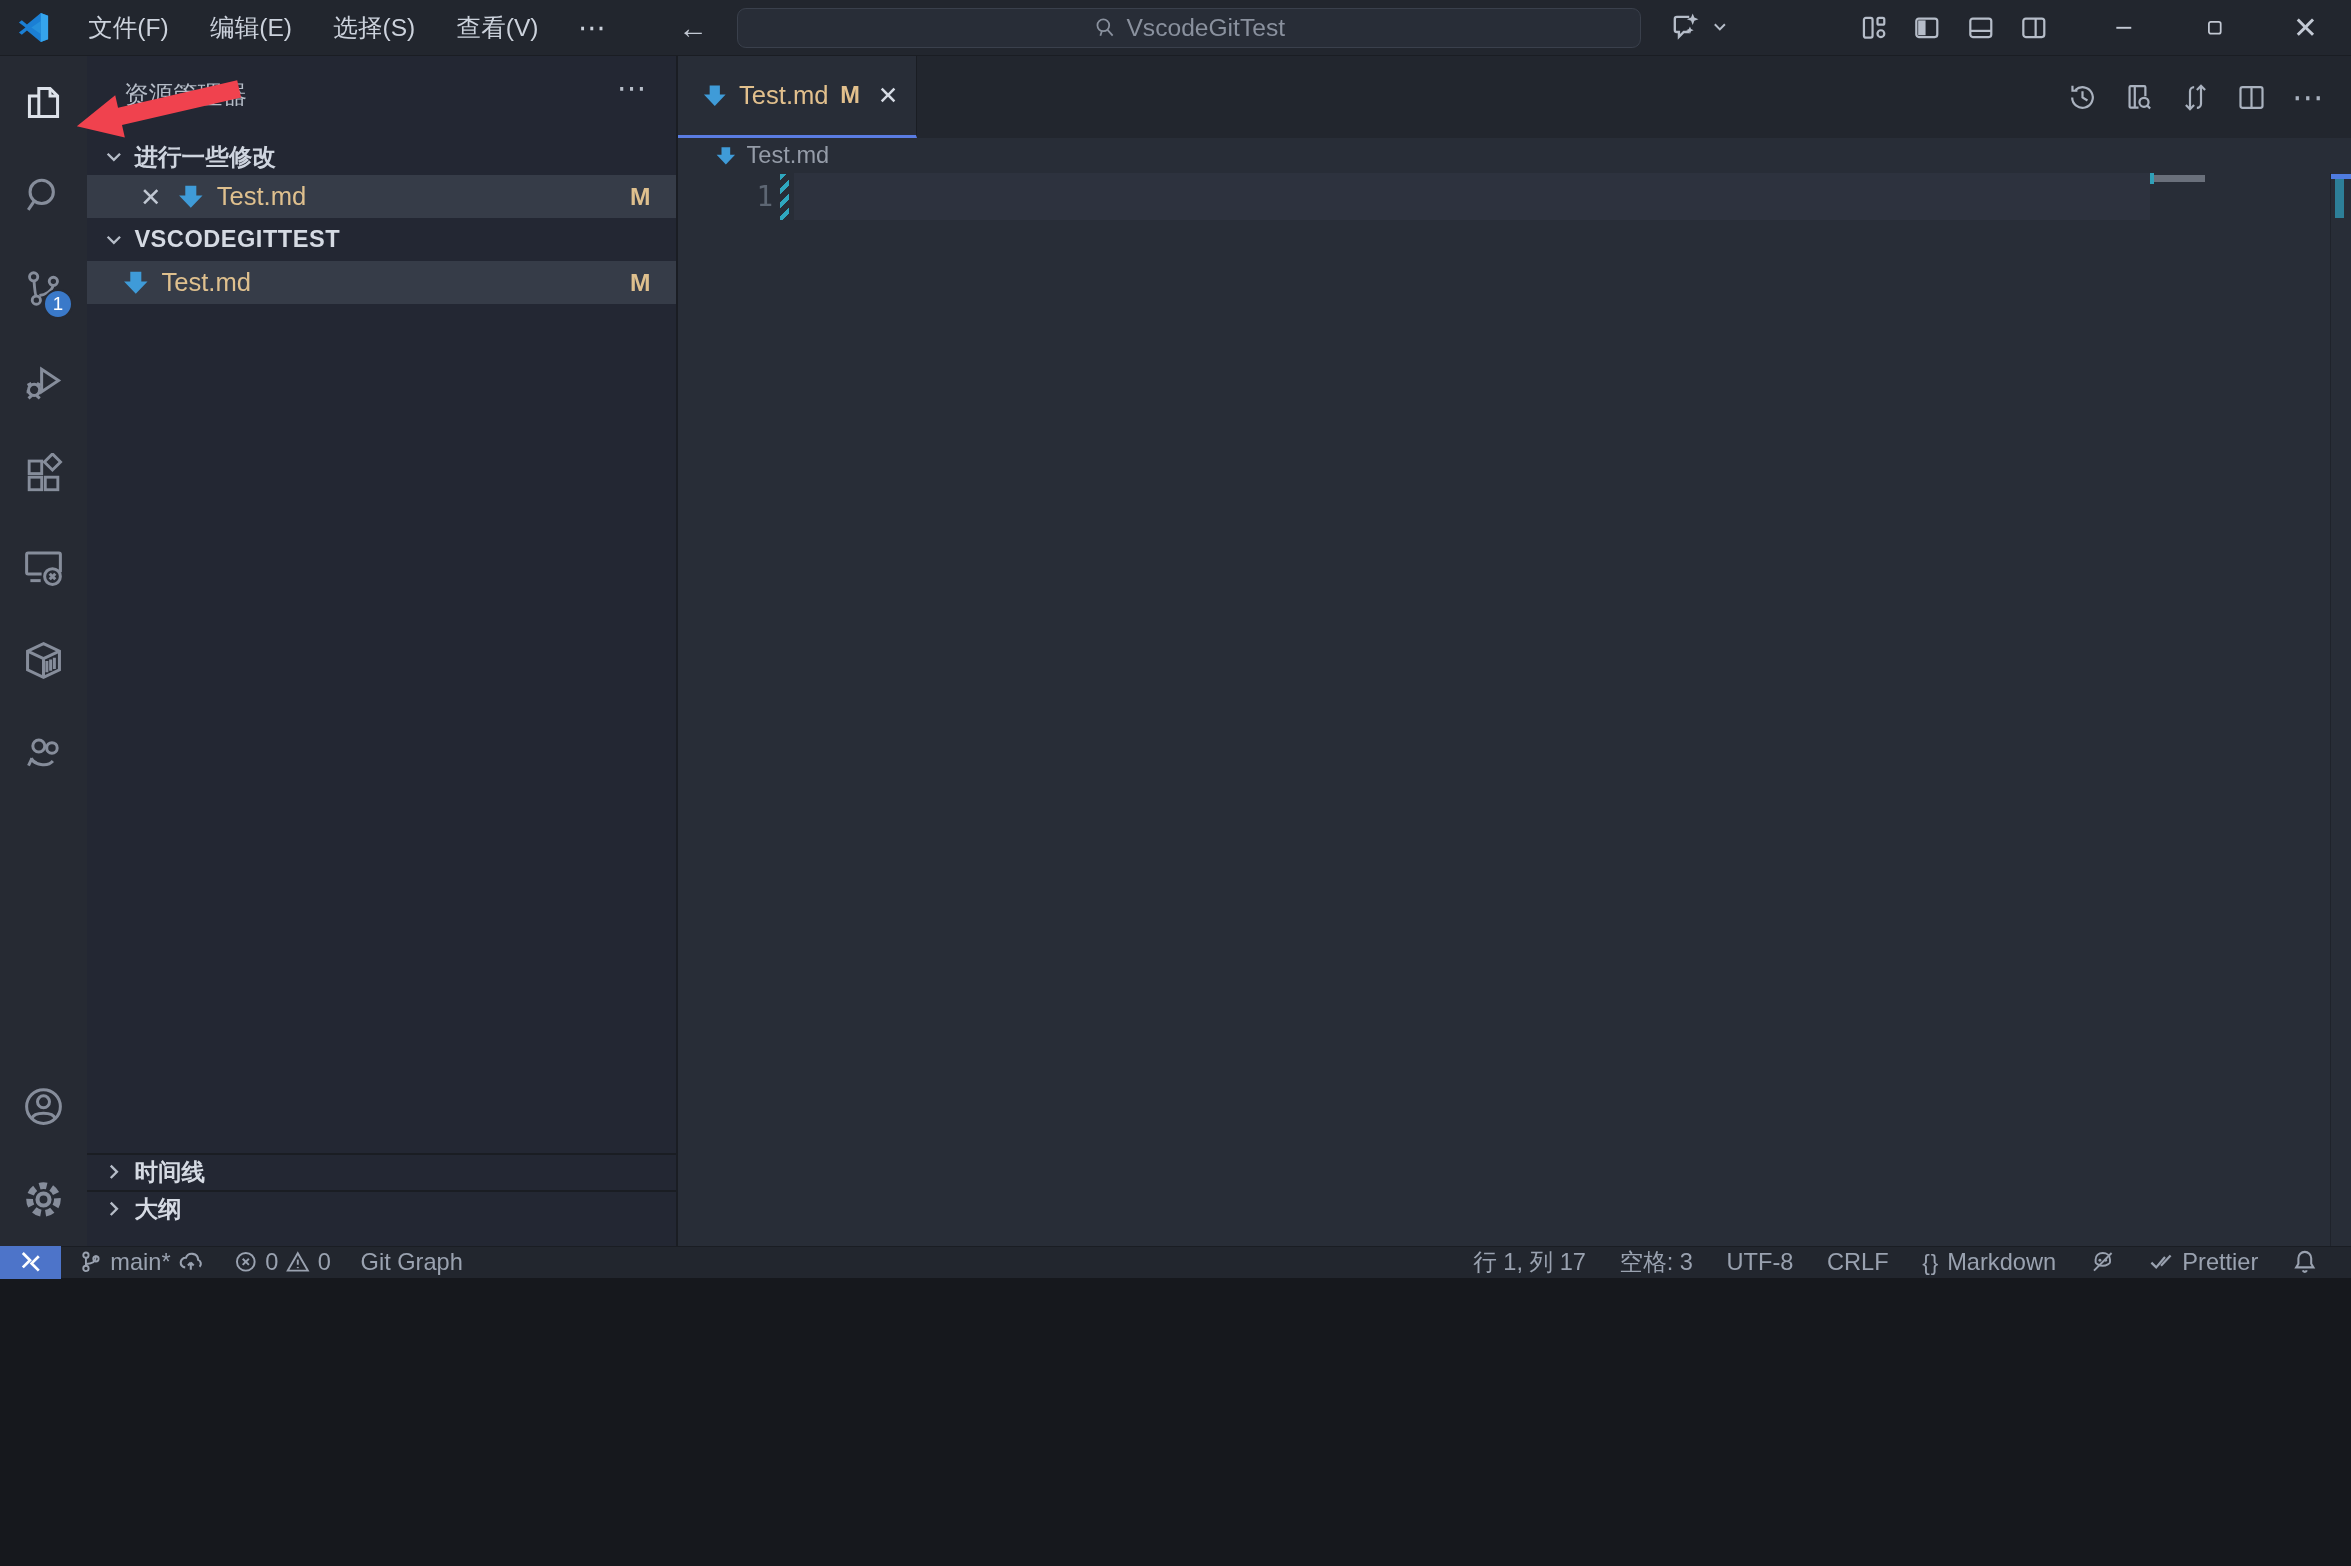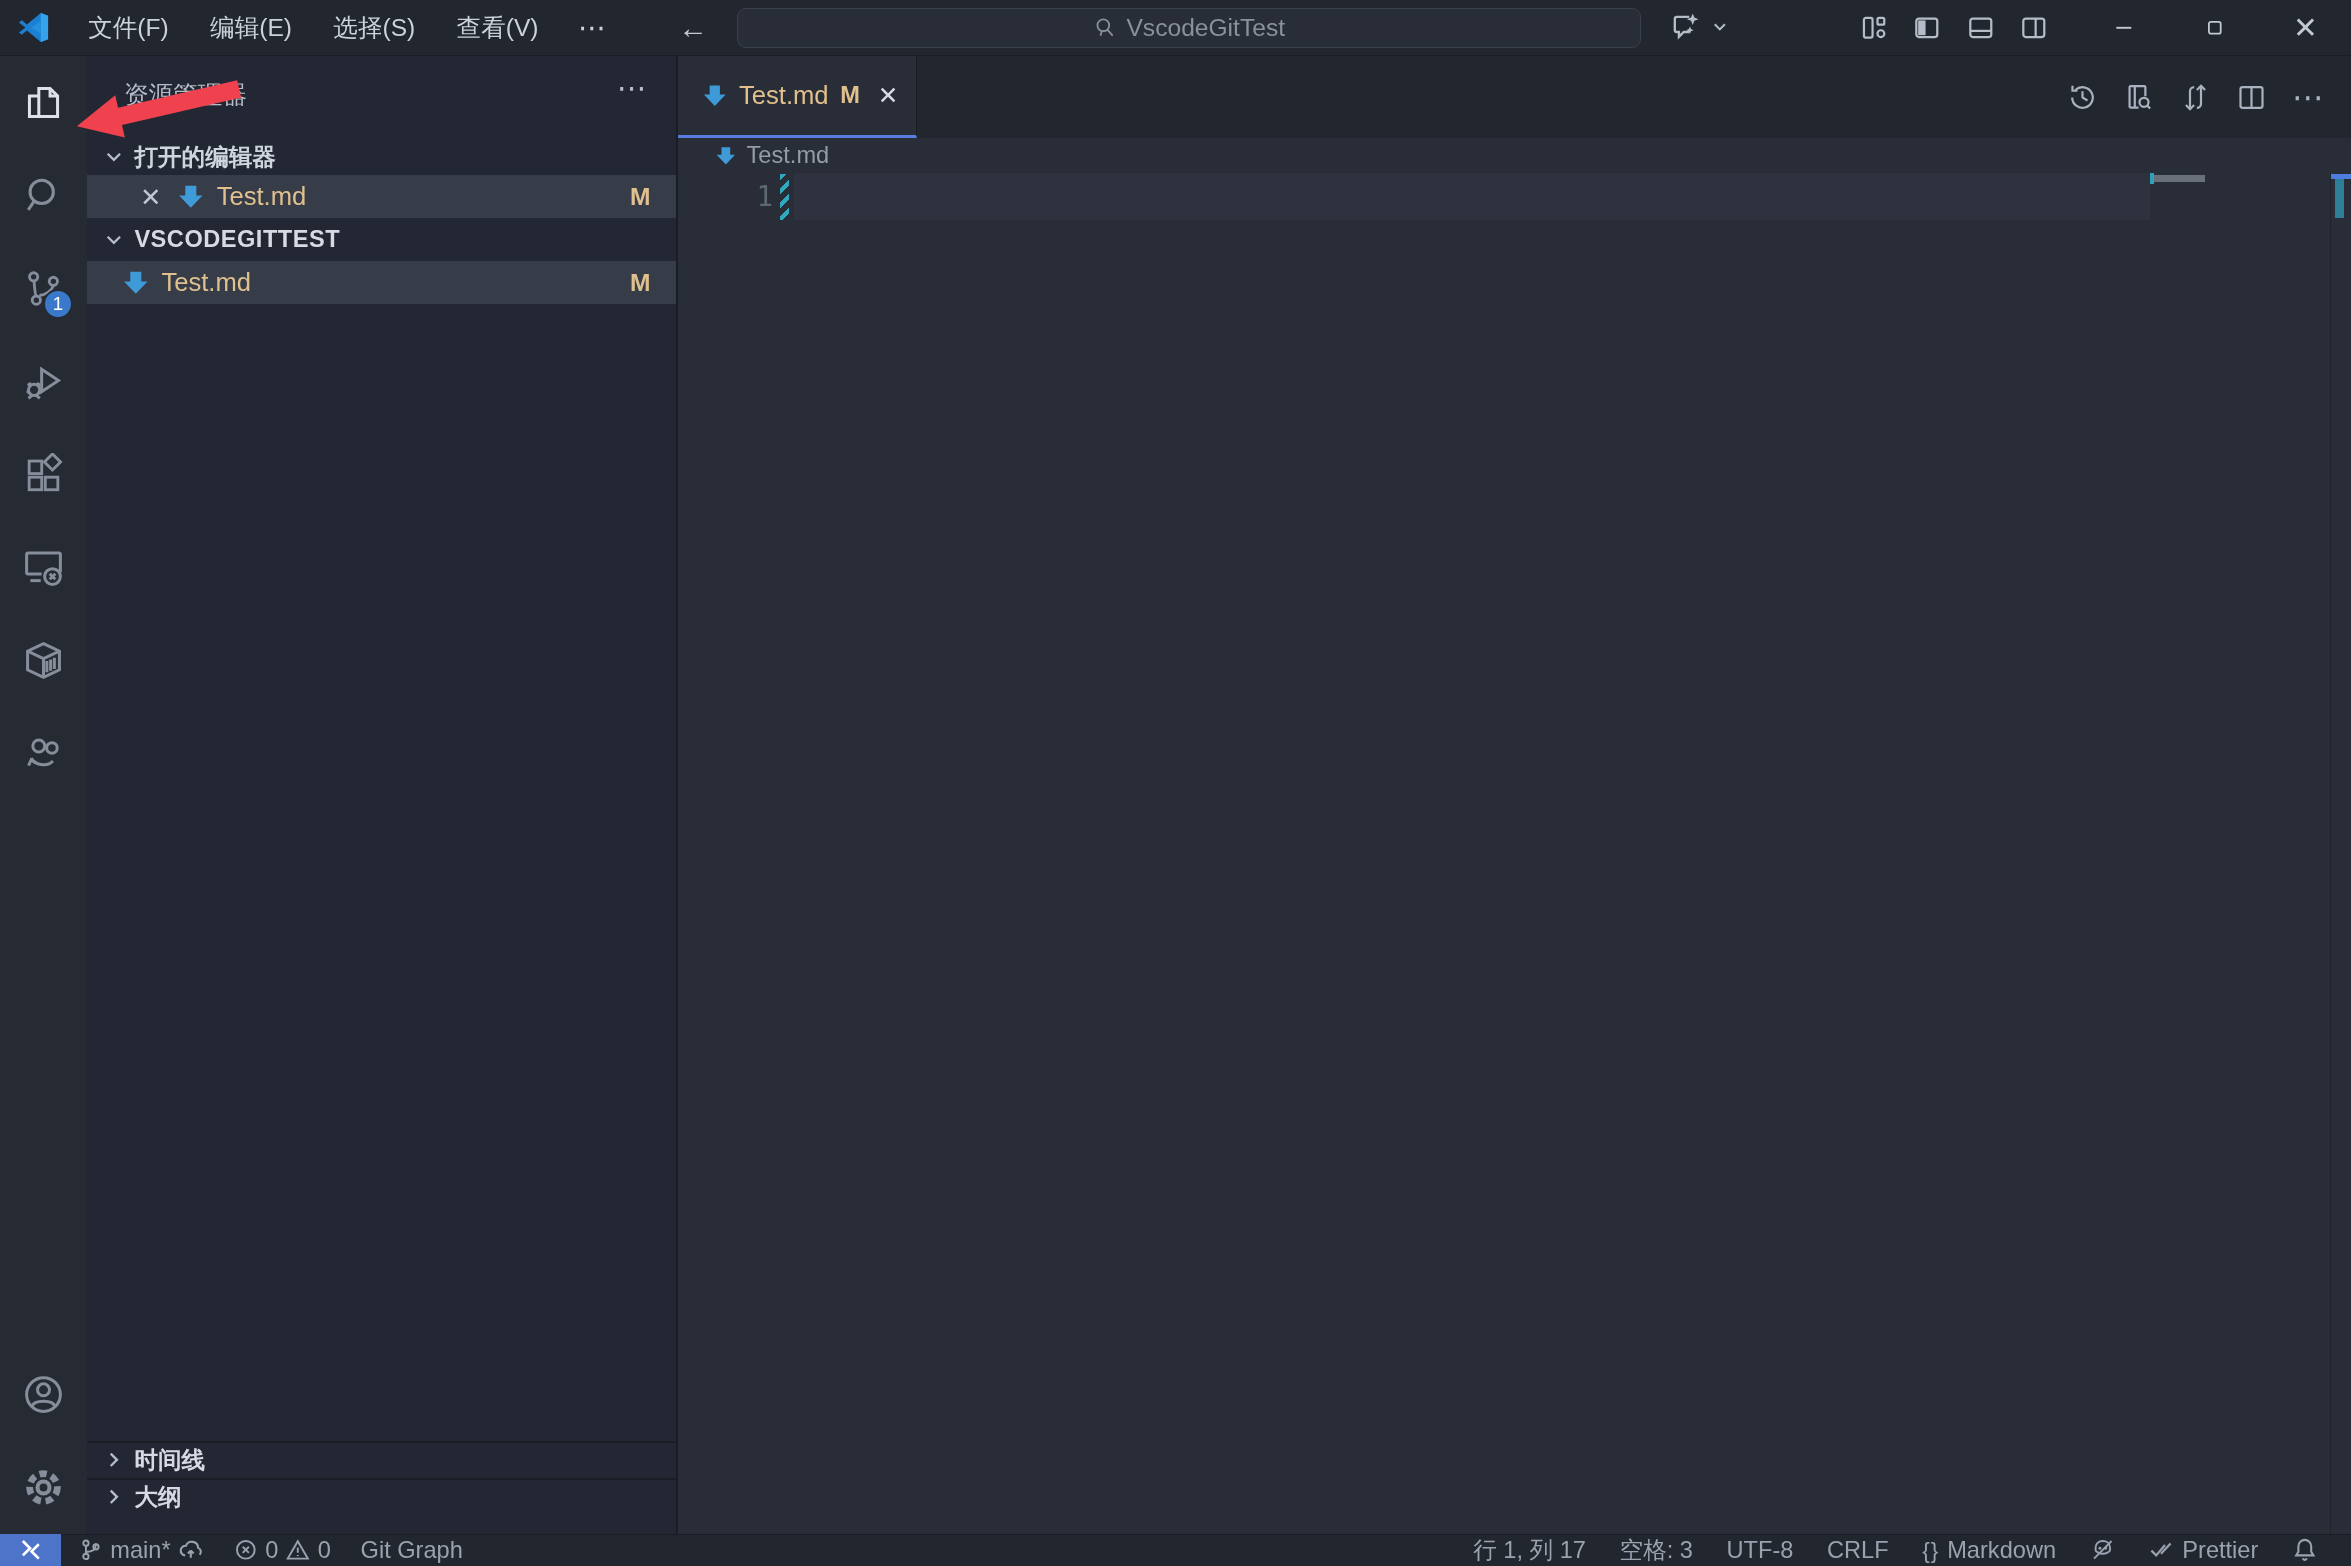--- a/index.html
+++ b/index.html
@@ -1,18 +1,18 @@
 <!DOCTYPE html>
 <html><head>
 <meta charset="utf-8">
 <style>
   * { margin:0; padding:0; box-sizing:border-box; }
   html,body { width:2351px; height:1566px; background:#16181d; }
   body { font-family:"Liberation Sans", sans-serif; color:#aab1bd; overflow:hidden; }
-  #app { position:relative; width:2351px; height:1566px; display:flex; flex-direction:column; background:#22262e; }
+  #app { position:relative; width:2351px; height:1278px; display:flex; flex-direction:column; background:#22262e; }
   svg { display:block; }
 
   
   .titlebar { position:relative; height:56px; flex:0 0 56px; background:#22262e; display:flex; align-items:center; border-bottom:1px solid #1a1d23; }
   .logo { margin-left:13.8px; width:39px; display:flex; justify-content:center; }
   .menus { display:flex; align-items:center; margin-left:17.7px; gap:5.9px; }
   .menu-item { font-size:24.6px; color:#ccd2dc; padding:5.9px 17.7px; border-radius:7.9px; }
   .menu-more { font-size:27.6px; color:#ccd2dc; padding:0 15.8px; letter-spacing:2px; }
   .nav-arrows { display:flex; align-items:center; gap:25.6px; margin-left:55px; font-size:29.6px; color:#c3c9d4; }
   .nav-arrows span { line-height:1; }
@@ -246,21 +246,21 @@
 
     <div class="sidebar">
       <div class="pane-header">
         <span class="pane-title">资源管理器</span>
         <span class="pane-more">⋯</span>
       </div>
       <div class="sect-header">
         <svg width="21.7" height="21.7" viewBox="0 0 14 14" fill="none" stroke="#b6bdc8" stroke-width="1.5">
             <polyline points="3,5 7,9 11,5"></polyline>
           </svg>
-        <span class="sect-label">打开的编辑器</span>
+        <span class="sect-label">进行一些修改</span>
       </div>
       <div class="row selected">
         <span class="close-x">✕</span>
         <svg width="27.6" height="27.6" viewBox="0 0 20 20" style="margin-left:15.8px">
           <polygon fill="#3f9bd8" points="6,2 14,2 14,9 18.5,9 10,18 1.5,9 6,9"></polygon>
         </svg>
         <span class="fname">Test.md</span>
         <span class="m-badge">M</span>
       </div>
       <div class="folder-header">

